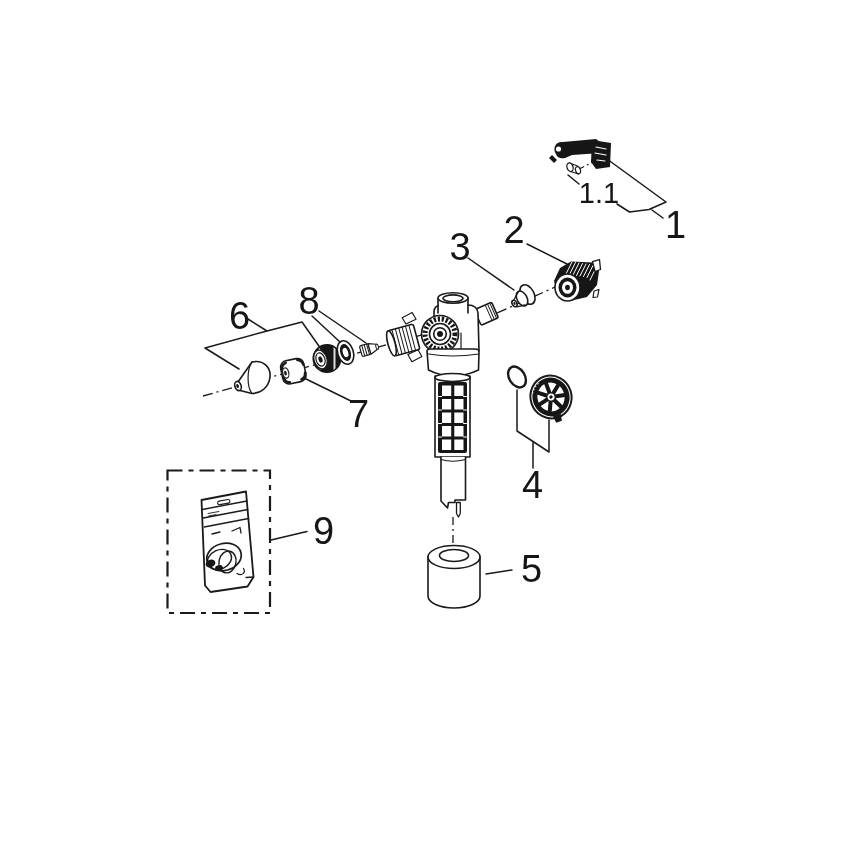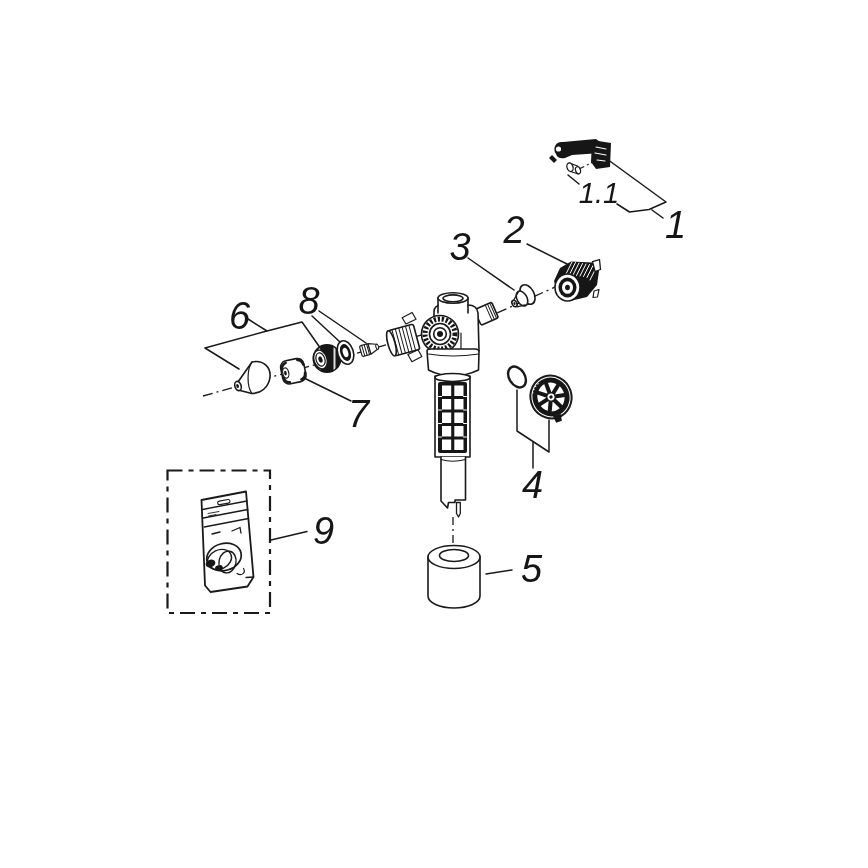--- a/index.html
+++ b/index.html
@@ -1,18 +1,18 @@
 <!DOCTYPE html>
 <html><head>
 <meta charset="utf-8">
 <style>
   html,body { margin:0; padding:0; background:#ffffff; }
   .canvas {
     position:relative; width:736px; height:868px; background:#ffffff;
-    font-family:"Liberation Sans", sans-serif; overflow:hidden;font-style:italic;
+    font-family:"Liberation Sans", sans-serif; overflow:hidden;
   }
   svg { stroke-width:1.6; }
   .fw  { fill:#ffffff; stroke:#1a1a1a; stroke-linejoin:round; stroke-linecap:round; }
   .fb  { fill:#161616; stroke:none; }
   .ln  { fill:none; stroke:#1a1a1a; stroke-linejoin:round; stroke-linecap:round; }
   .axis   { fill:none; stroke:#1a1a1a; }
   .leader { fill:none; stroke:#1a1a1a; stroke-linejoin:round; stroke-linecap:round; }
   .wht { fill:none; stroke:#ffffff; stroke-linecap:round; }
   .lbl { font-family:"Liberation Sans", sans-serif; font-size:38px; fill:#161616;
          text-anchor:middle; stroke:none; }

